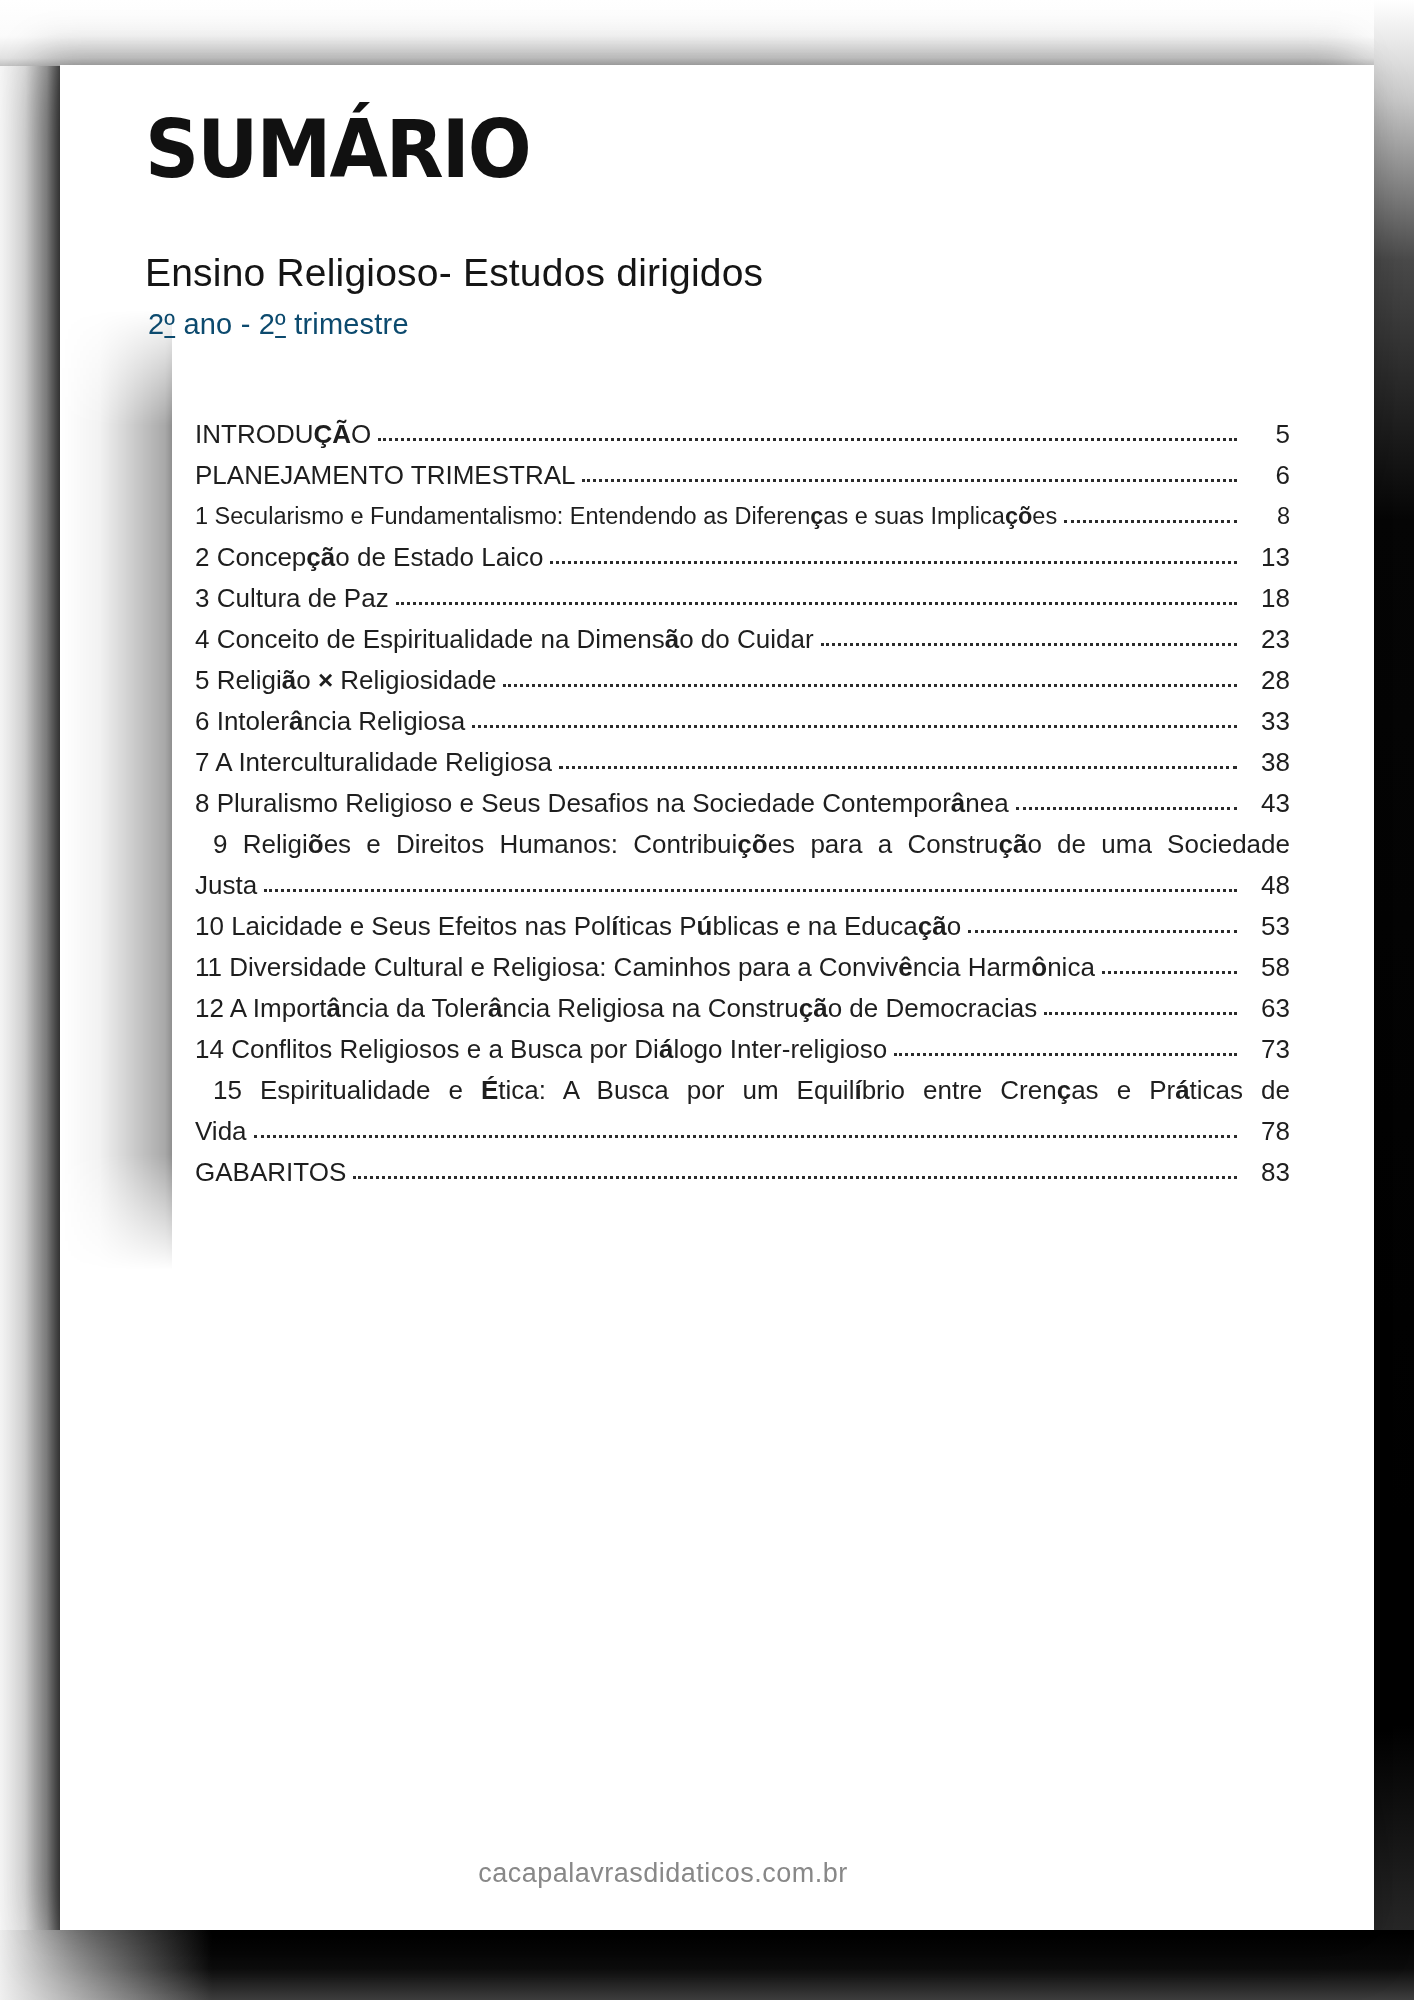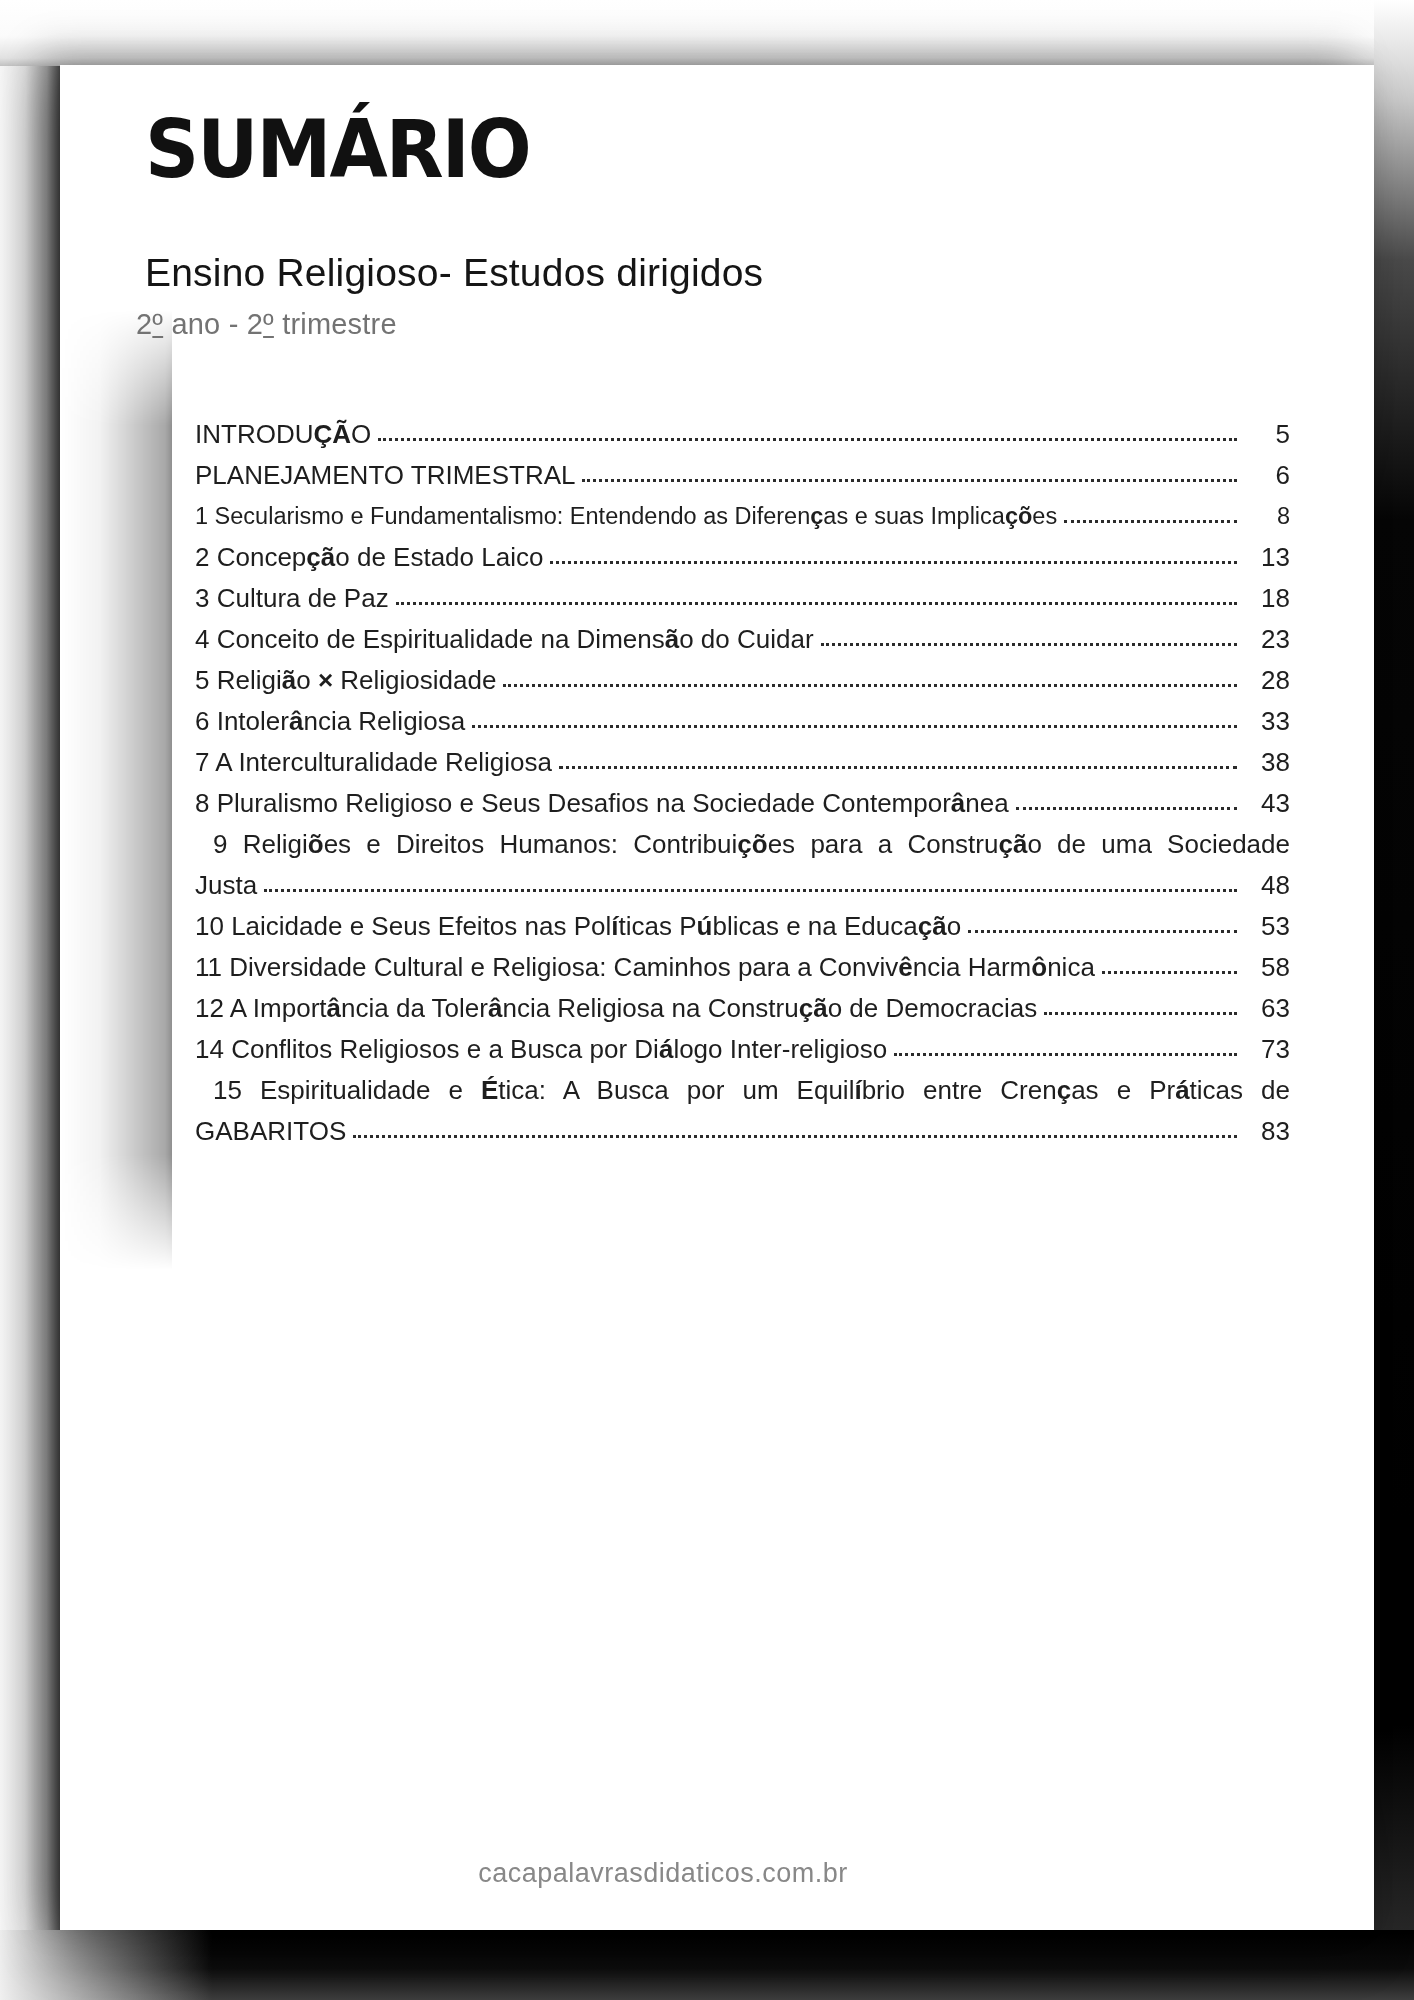--- a/index.html
+++ b/index.html
@@ -33,22 +33,22 @@
   }
   
   .title{
     position:absolute;left:85px;top:38px;margin:0;
     font-family:"DejaVu Sans", sans-serif;
     font-size:80px;font-weight:800;letter-spacing:-2px;color:#111;
     transform:scaleX(.94);transform-origin:left top;white-space:nowrap;
   }
   .sub1{position:absolute;left:85px;top:186px;margin:0;
     font-size:39px;font-weight:500;color:#151515;letter-spacing:.2px;white-space:nowrap;}
-  .sub2{position:absolute;left:76px;top:243px;margin:0;
-    font-size:29px;font-weight:500;color:#737373;letter-spacing:.2px;white-space:nowrap;}
+  .sub2{position:absolute;left:88px;top:243px;margin:0;
+    font-size:29px;font-weight:500;color:#0c4a6e;letter-spacing:.2px;white-space:nowrap;}
   .ord{text-decoration:underline;}
   
   .toc{position:absolute;left:135px;top:355px;width:1095px;color:#1e1e1e;}
   .toc-row{display:flex;align-items:center;font-size:26px;line-height:28px;margin-bottom:13px;}
   .toc-row.small{font-size:23.5px;}
   .toc-text{white-space:nowrap;}
   .toc-text b{font-weight:bold;}
   .toc-dots{flex:1;align-self:flex-end;height:0;border-bottom:3px dotted #2b2b2b;margin:0 7px 7px 7px;}
   .toc-page{min-width:46px;text-align:right;}
   .toc-row.fill{display:block;text-align:justify;text-align-last:justify;margin-left:18px;}
@@ -153,20 +153,25 @@
     <span class="toc-text">14 Conflitos Religiosos e a Busca por Di<b>á</b>logo Inter-religioso</span>
     <span class="toc-dots"></span>
     <span class="toc-page">73</span>
   </div>
       <div class="toc-row fill">
     <span class="toc-text">15 Espiritualidade e <b>É</b>tica: A Busca por um Equil<b>í</b>brio entre Cren<b>ç</b>as e Pr<b>á</b>ticas de</span>
     
     
   </div>
       <div class="toc-row">
+    <span class="toc-text">Vida</span>
+    <span class="toc-dots"></span>
+    <span class="toc-page">78</span>
+  </div>
+      <div class="toc-row">
     <span class="toc-text">GABARITOS</span>
     <span class="toc-dots"></span>
     <span class="toc-page">83</span>
   </div>
     </div>
 
   <div class="footer">cacapalavrasdidaticos.com.br</div>
 </div>
 
 </body></html>

